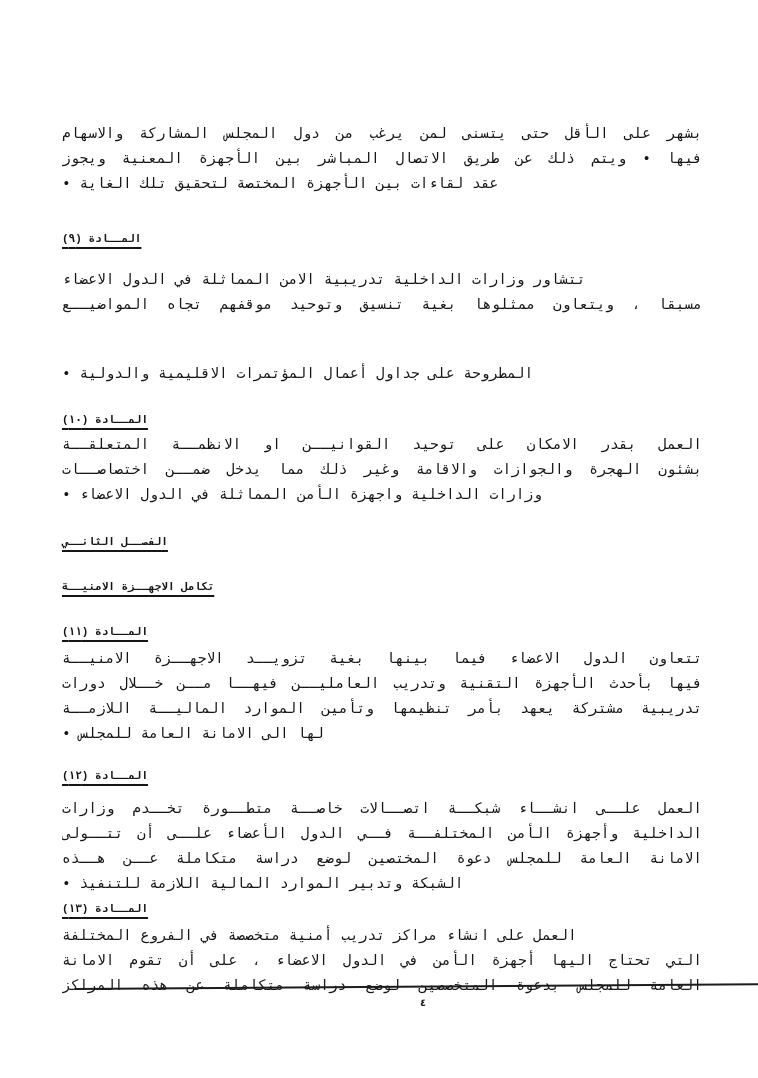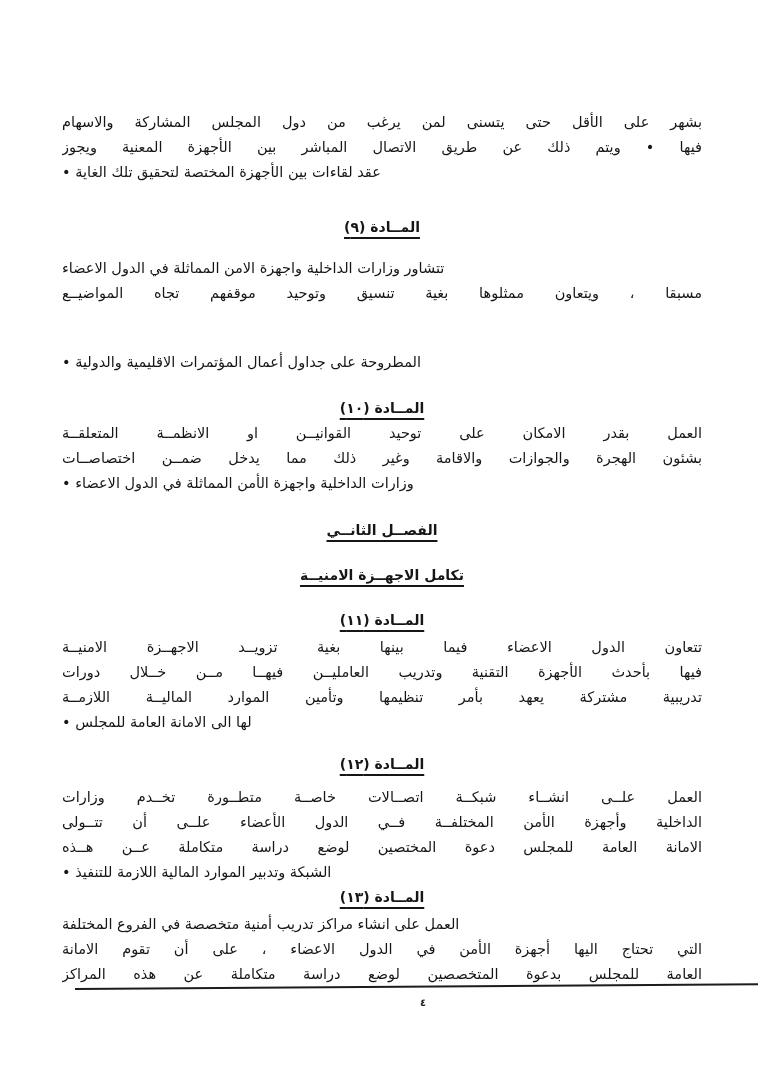--- a/index.html
+++ b/index.html
@@ -12,23 +12,24 @@
     width: 758px;
     height: 1078px;
     background: #ffffff;
     font-family: "DejaVu Sans", sans-serif;
     direction: rtl;
     color: #161616;
     overflow: hidden;
   }
   .content {
     position: absolute;
-    top: 110px;
+    top: 122px;
     right: 56px;
     left: 62px;
+    font-family: Liberation Mono, monospace;
   }
   .line {
     height: 25px;
     line-height: 25px;
     font-size: 14.5px;
     letter-spacing: 0.2px;
     overflow: hidden;
   }
   
   .j {
@@ -38,22 +39,22 @@
   }
   
   .r {
     text-align: left;
     white-space: nowrap;
   }
   .indent-r { padding-right: 14px; margin-top: 44px; }
   .heading {
     height: 25px;
     line-height: 25px;
-    text-align: center;
-    font-size: 14px;
+    text-align: left;
+    font-size: 11px;
     font-weight: bold;
   }
   .heading .u {
     text-decoration: underline;
     text-underline-offset: 5px;
     text-decoration-thickness: 1.5px;
   }
   .mt30 { margin-top: 30px; }
   .mt16 { margin-top: 16px; }
   .mt21 { margin-top: 21px; }
@@ -91,21 +92,21 @@
     <div>
       <div class="line j">بشهر على الأقل حتى يتسنى لمن يرغب من دول المجلس المشاركة والاسهام</div>
       <div class="line j">فيها • ويتم ذلك عن طريق الاتصال المباشر بين الأجهزة المعنية ويجوز</div>
       <div class="line r">عقد لقاءات بين الأجهزة المختصة لتحقيق تلك الغاية •</div>
     </div>
 
     <div class="heading mt30">
       <span class="u">المــادة (٩)</span>
     </div>
     <div class="mt16">
-      <div class="line r">تتشاور وزارات الداخلية واجهزة الامن المماثلة في الدول الاعضاء</div>
+      <div class="line r">تتشاور وزارات الداخلية تدريبية الامن المماثلة في الدول الاعضاء</div>
       <div class="line j">مسبقا ، ويتعاون ممثلوها بغية تنسيق وتوحيد موقفهم تجاه المواضيــع</div>
       <div class="line r indent-r">المطروحة على جداول أعمال المؤتمرات الاقليمية والدولية •</div>
     </div>
 
     <div class="heading mt21">
       <span class="u">المــادة (١٠)</span>
     </div>
     <div>
       <div class="line j">العمل بقدر الامكان على توحيد القوانيــن او الانظمــة المتعلقــة</div>
       <div class="line j">بشئون الهجرة والجوازات والاقامة وغير ذلك مما يدخل ضمــن اختصاصــات</div>

